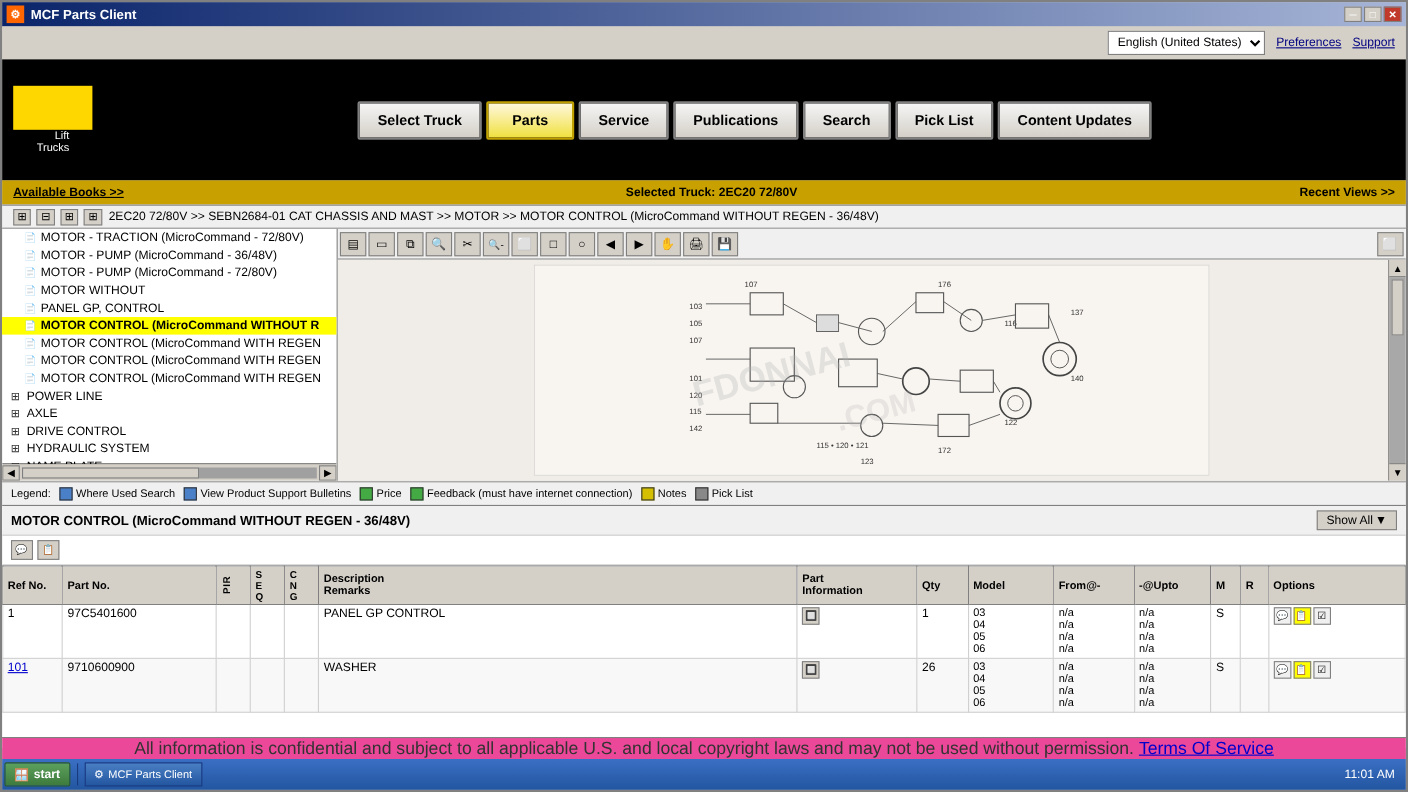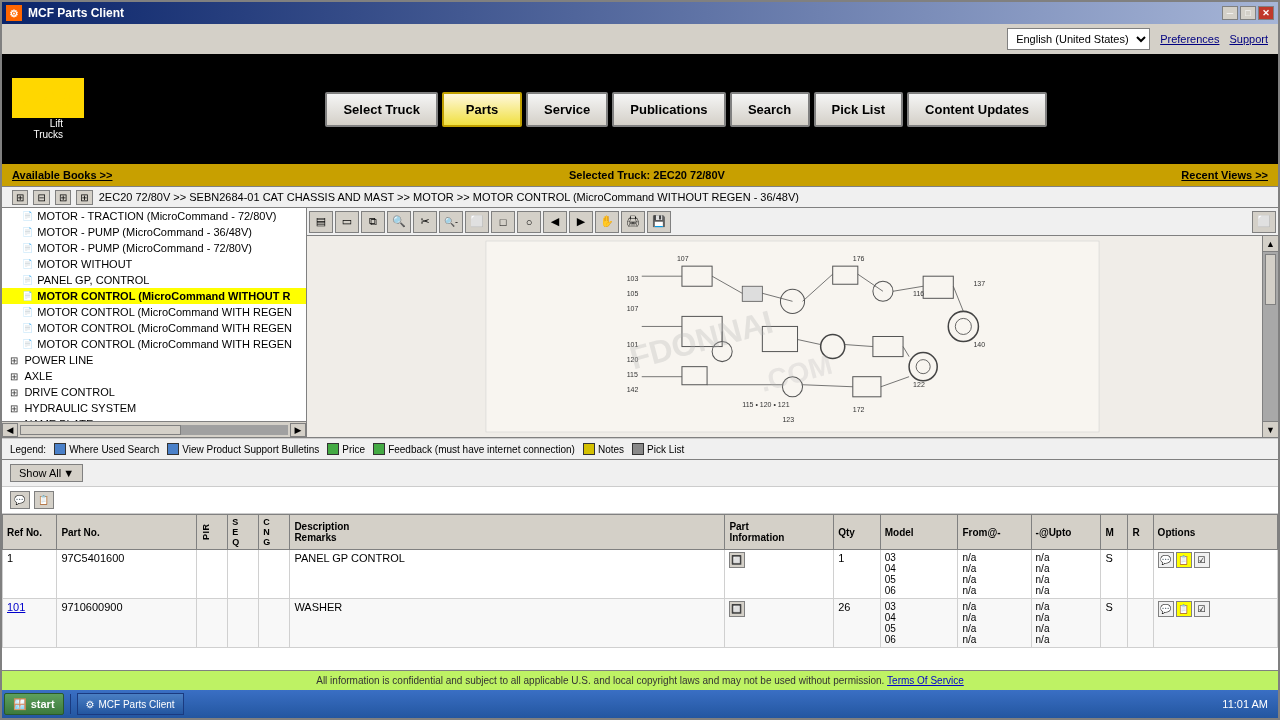--- a/index.html
+++ b/index.html
@@ -120,21 +120,21 @@
       <button class="nav-btn">Publications</button>
       <button class="nav-btn">Search</button>
       <button class="nav-btn">Pick List</button>
       <button class="nav-btn">Content Updates</button>
     </div>
   </div>
 
   <div class="info-bar">
     <span style="text-decoration:underline; cursor:pointer;">Available Books &gt;&gt;</span>
     <span>Selected Truck:  2EC20 72/80V</span>
-    <span style="text-decoration:underline; cursor:pointer;">Recent Views &gt;&gt;</span>
+    <span style="cursor:pointer;">Recent Views &gt;&gt;</span>
   </div>
 
   <div class="breadcrumb">
     <span style="margin-right:6px;">
       <span style="background:#d4d0c8; border:1px solid #808080; padding:1px 3px; font-size:10px; cursor:pointer;">⊞</span>
       <span style="background:#d4d0c8; border:1px solid #808080; padding:1px 3px; font-size:10px; cursor:pointer; margin-left:2px;">⊟</span>
       <span style="background:#d4d0c8; border:1px solid #808080; padding:1px 3px; font-size:10px; cursor:pointer; margin-left:2px;">⊞</span>
       <span style="background:#d4d0c8; border:1px solid #808080; padding:1px 3px; font-size:10px; cursor:pointer; margin-left:2px;">⊞</span>
     </span>
     <span>2EC20 72/80V &gt;&gt; SEBN2684-01 CAT CHASSIS AND MAST &gt;&gt; MOTOR &gt;&gt; MOTOR CONTROL (MicroCommand WITHOUT REGEN - 36/48V)</span>
@@ -331,20 +331,21 @@
     </div>
     <div class="legend-item">
       <div style="width:12px;height:12px;background:#888;border:1px solid #333;"></div>
       <span>Pick List</span>
     </div>
   </div>
 
   <div class="parts-area" style="height:220px; overflow-y:auto; background:white;">
 
     <div class="parts-title">
+      <span>MOTOR CONTROL (MicroCommand WITHOUT REGEN - 36/48V)</span>
       <button class="show-all-btn">
         <span>Show All</span>
         <span>▼</span>
       </button>
     </div>
 
     <div class="parts-actions">
       <div class="action-btn" title="Comment">💬</div>
       <div class="action-btn" title="Note">📋</div>
     </div>
@@ -484,21 +485,21 @@
               <div class="opt-icon">💬</div>
               <div class="opt-icon yellow">📋</div>
               <div class="opt-icon">☑</div>
             </div>
           </td>
         </tr>
       </tbody>
     </table>
   </div>
 
-  <div style="background:#bef264; height:20px; display:flex; align-items:center; justify-content:center; font-size:10px; color:#333; border-top:1px solid #808080; position:absolute; bottom:28px; left:0; right:0;">
+  <div style="background:#ec4899; height:20px; display:flex; align-items:flex-end; justify-content:center; font-size:16px; color:#333; border-top:1px solid #808080; position:absolute; bottom:28px; left:0; right:0;">
     <span>All information is confidential and subject to all applicable U.S. and local copyright laws and may not be used without permission.</span>
     &nbsp;
     <span style="text-decoration:underline; color:#0000cc; cursor:pointer;">Terms Of Service</span>
   </div>
 
   <div class="taskbar">
     <button class="start-btn">
       <span>🪟</span>
       <span>start</span>
     </button>

